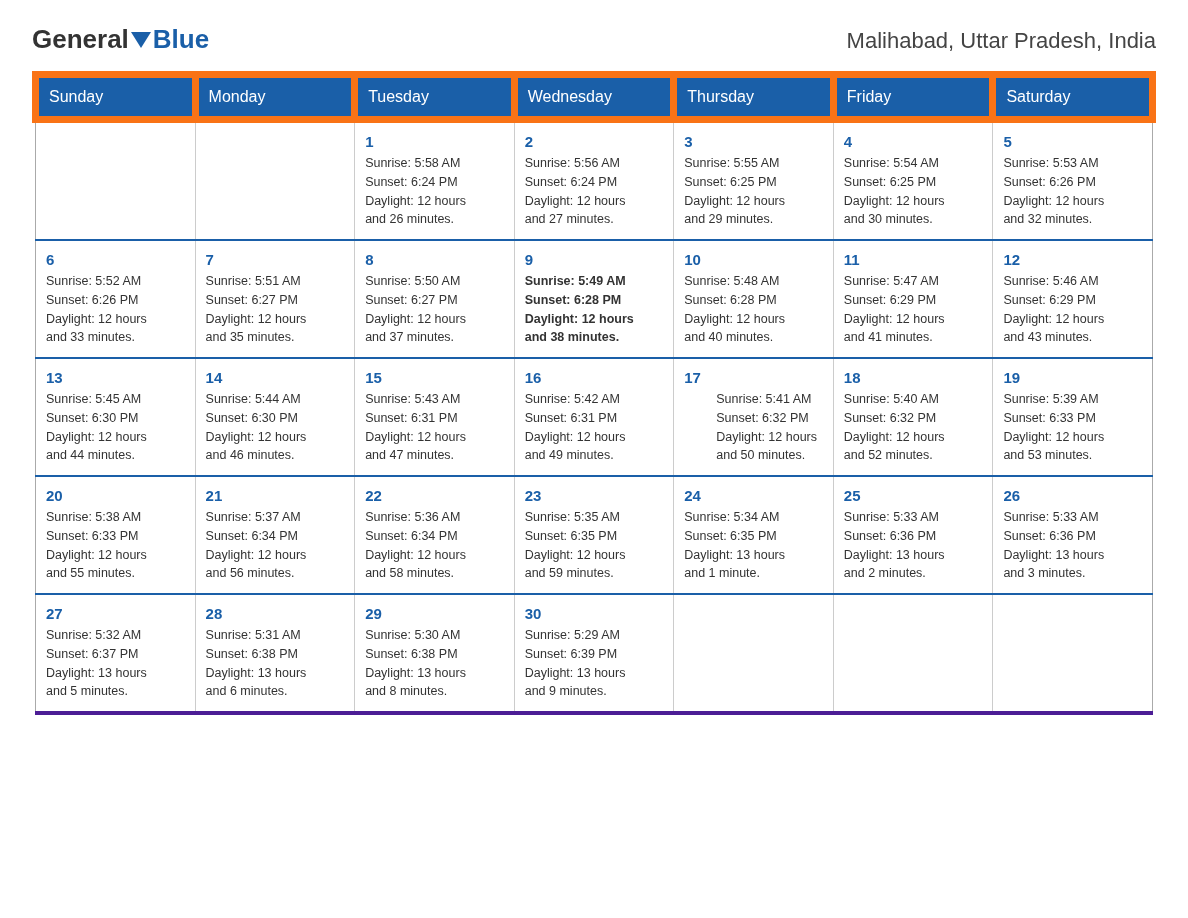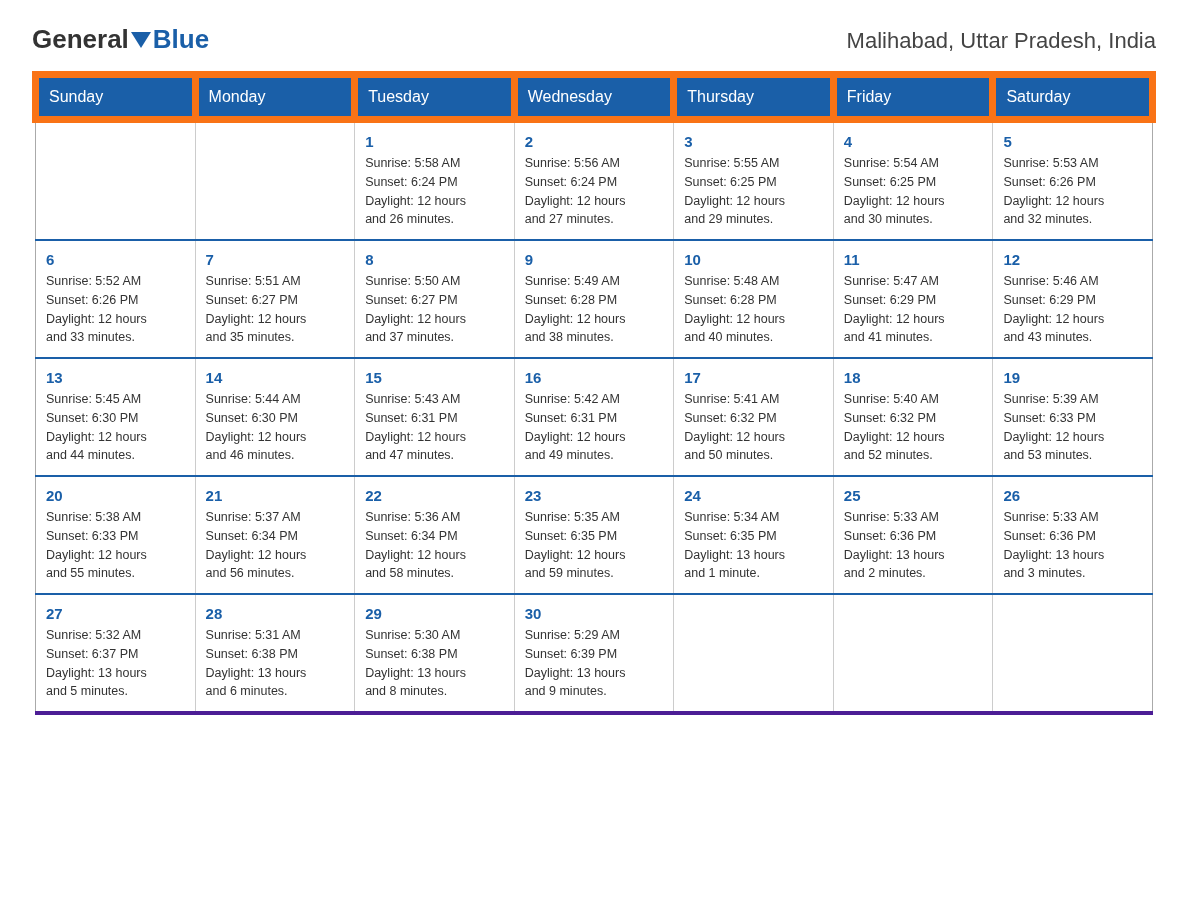--- a/index.html
+++ b/index.html
@@ -185,21 +185,21 @@
         </td>
         <td>
           <span class="day-number">8</span>
           <div class="day-info" style="white-space: pre-line;">Sunrise: 5:50 AM
 Sunset: 6:27 PM
 Daylight: 12 hours
 and 37 minutes.</div>
         </td>
         <td>
           <span class="day-number">9</span>
-          <div class="day-info" style="white-space: pre-line;">Sunrise: 5:49 AM
+          <div class="day-info" style="white-space: pre-line; font-weight: bold;">Sunrise: 5:49 AM
 Sunset: 6:28 PM
 Daylight: 12 hours
 and 38 minutes.</div>
         </td>
         <td>
           <span class="day-number">10</span>
           <div class="day-info" style="white-space: pre-line;">Sunrise: 5:48 AM
 Sunset: 6:28 PM
 Daylight: 12 hours
 and 40 minutes.</div>
@@ -243,21 +243,21 @@
         </td>
         <td>
           <span class="day-number">16</span>
           <div class="day-info" style="white-space: pre-line;">Sunrise: 5:42 AM
 Sunset: 6:31 PM
 Daylight: 12 hours
 and 49 minutes.</div>
         </td>
         <td>
           <span class="day-number">17</span>
-          <div class="day-info" style="white-space: pre-line;">Sunrise: 5:41 AM
+          <div class="day-info" style="white-space: pre-line; margin-left: 32px;">Sunrise: 5:41 AM
 Sunset: 6:32 PM
 Daylight: 12 hours
 and 50 minutes.</div>
         </td>
         <td>
           <span class="day-number">18</span>
           <div class="day-info" style="white-space: pre-line;">Sunrise: 5:40 AM
 Sunset: 6:32 PM
 Daylight: 12 hours
 and 52 minutes.</div>

